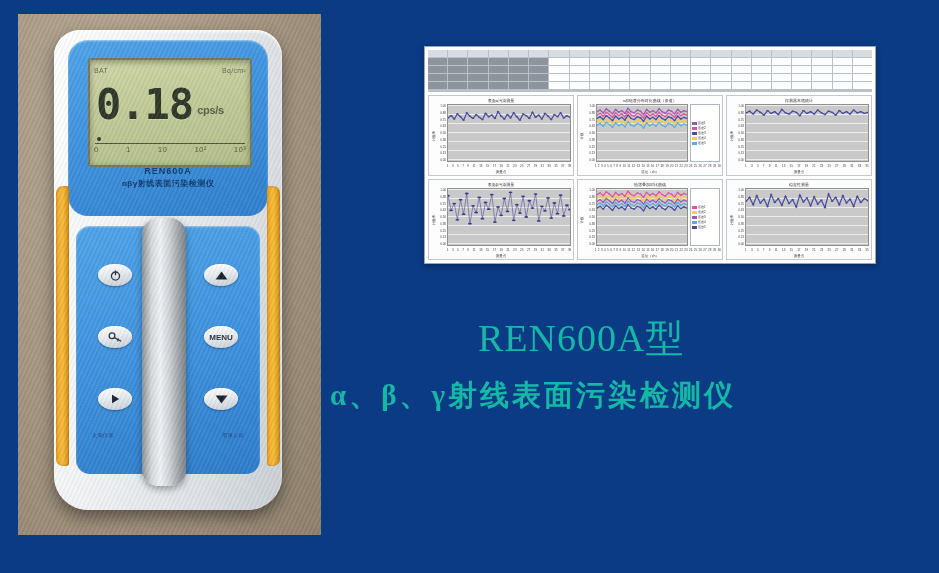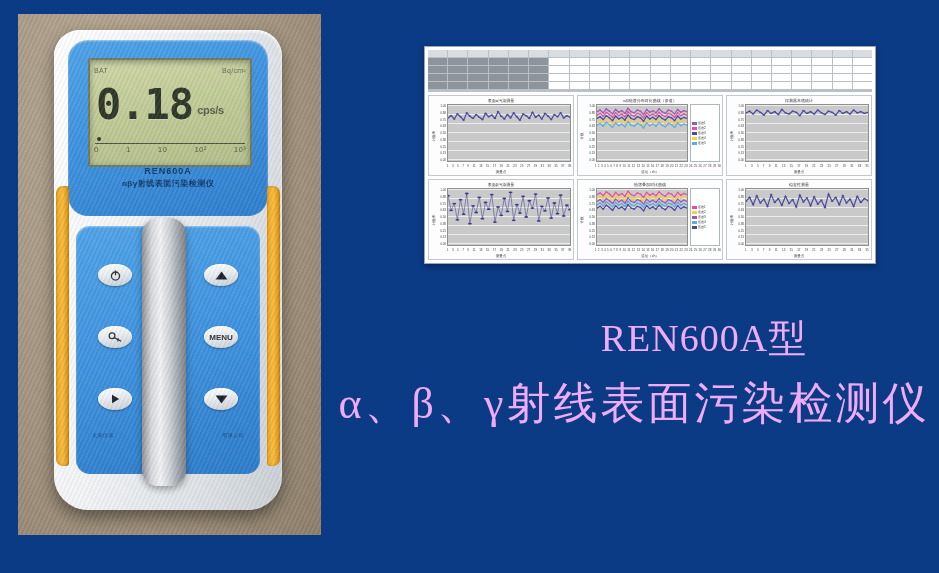--- a/index.html
+++ b/index.html
@@ -177,31 +177,31 @@
     font-size:3px;color:#444;margin-left:16px;overflow:hidden;
   }
   .xlabel{font-size:3.5px;text-align:center;color:#333;margin-bottom:1px;}
   .ylabel{
     position:absolute;left:0;top:50%;transform:translateY(-50%) rotate(-90deg);
     font-size:3.5px;color:#333;transform-origin:center;
   }
 
   
   #headline{
-    position:absolute;left:330px;top:318px;width:600px;color:#f0abfc;text-align:center;
+    position:absolute;left:330px;top:318px;width:600px;color:#14b8a6;
   }
   .hl1{
     font-family:"Liberation Serif", serif;
     font-size:38px;letter-spacing:1px;margin-left:148px;
     line-height:1.1;
   }
   .hl2{
     font-family:"Liberation Serif", serif;
-    font-size:44px;letter-spacing:3px;margin-top:20px;margin-left:8px;
-    line-height:1.1;white-space:nowrap;
+    font-size:29px;letter-spacing:3px;margin-top:20px;
+    line-height:1.1;white-space:nowrap;font-weight:bold;
   }
 </style>
 </head>
 <body>
 
 <div id="photo">
   <div class="device">
 
     <div class="head">
       <div class="lcd">

